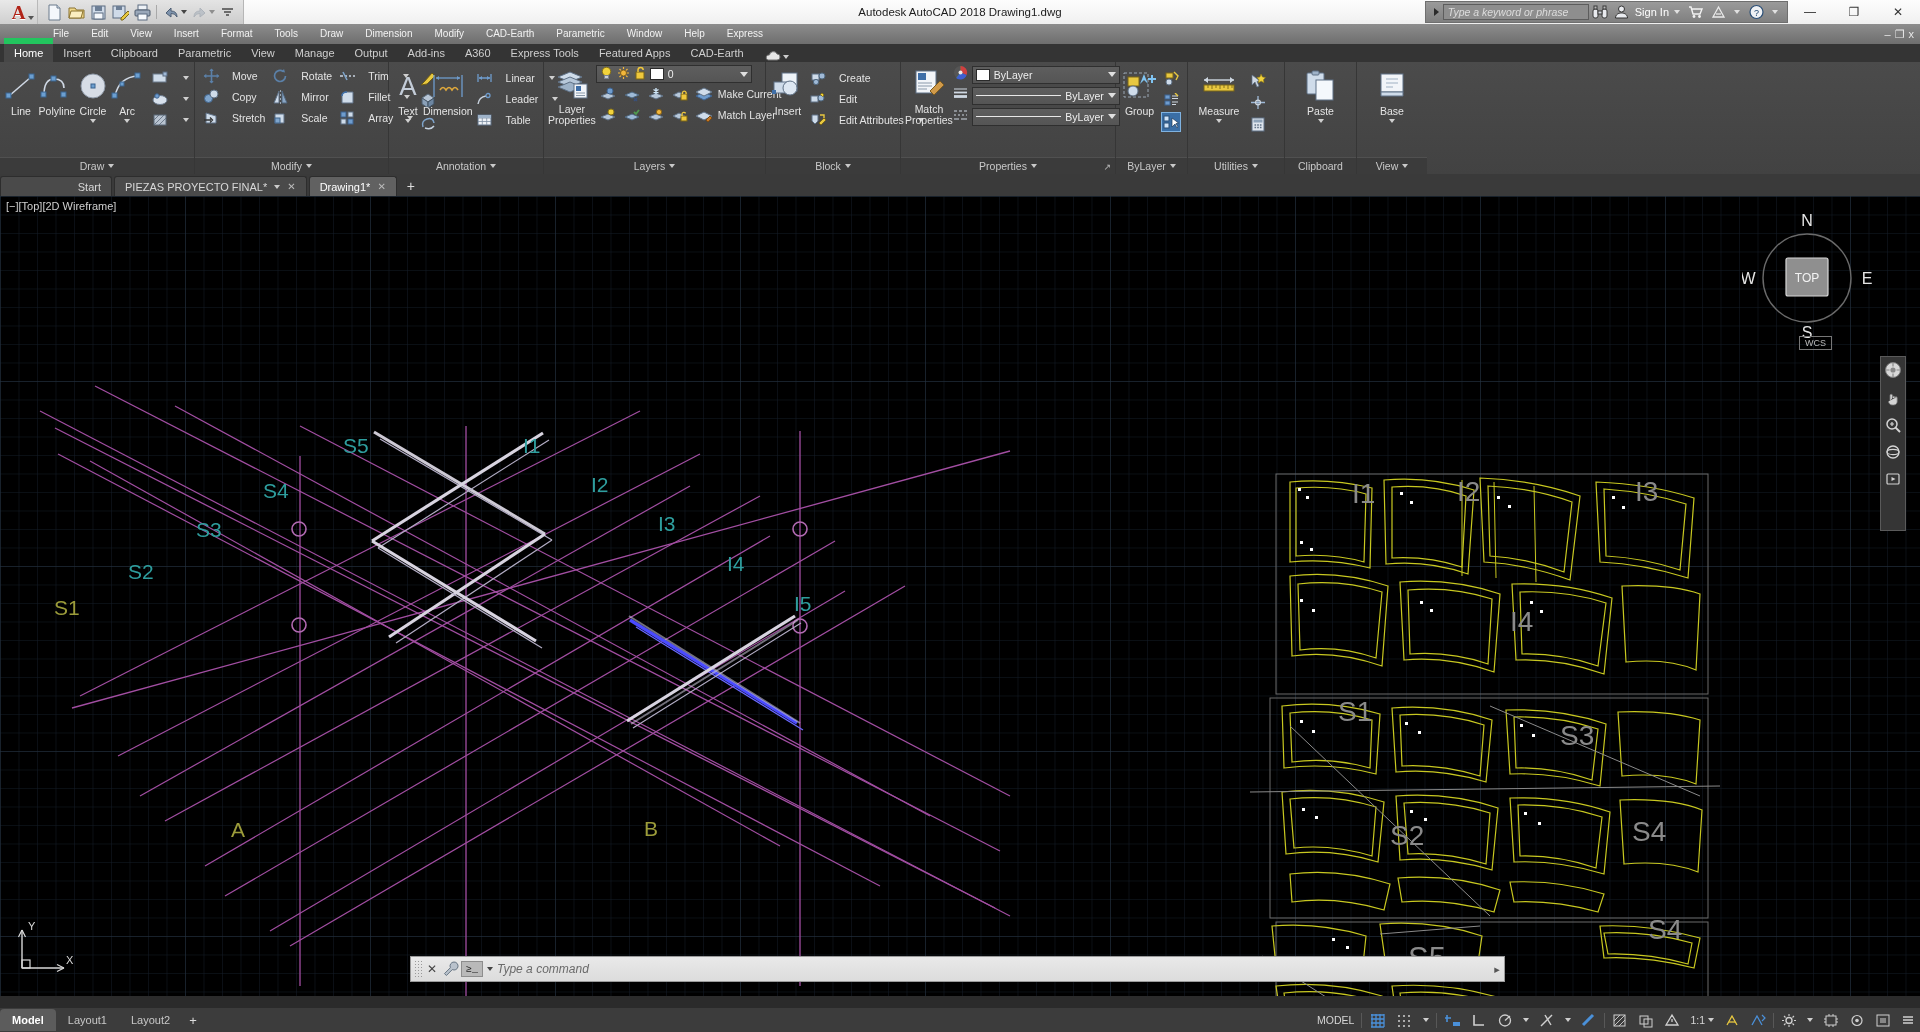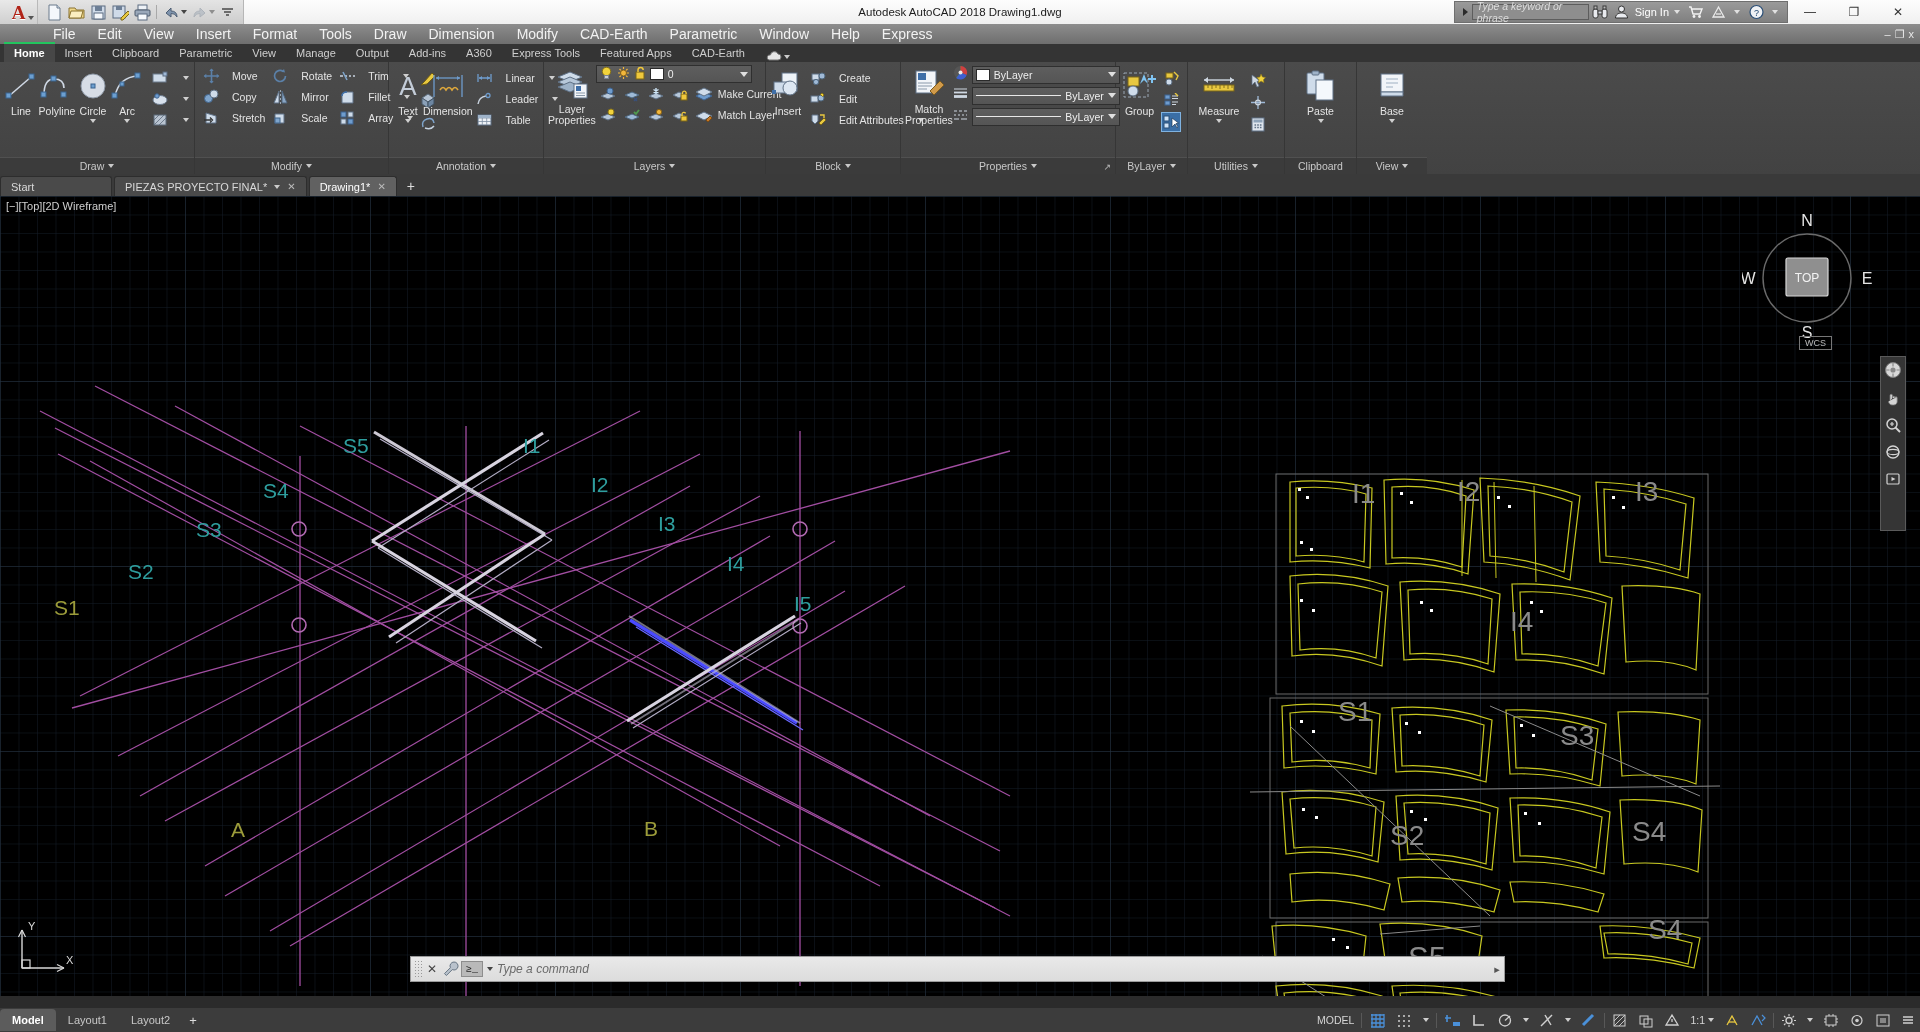--- a/index.html
+++ b/index.html
@@ -20,39 +20,39 @@
     background:linear-gradient(#e4e4e4,#cdcdcd); border-right:1px solid #b6b6b6; padding-right:6px;}
   .qbtn{ width:20px;height:20px; display:flex;align-items:center;justify-content:center; }
   .qbtn svg{ display:block; }
   .qsep{ width:1px;height:14px;background:#a9a9a9; margin:0 2px; }
   .qcaret{ border-left:3px solid transparent;border-right:3px solid transparent;border-top:4px solid #444; margin-left:-2px;}
   #title-text{ position:absolute; left:0; right:0; text-align:center; font-size:11.5px; color:#1b1b1b; pointer-events:none;}
   #title-right{ margin-left:auto; display:flex; align-items:center; height:24px; }
   #infocenter{ display:flex; align-items:center; height:22px; background:linear-gradient(#9a9a9a,#808080);
     padding:0 4px; border:1px solid #6f6f6f; }
   #ic-arrow{ border-top:4px solid transparent;border-bottom:4px solid transparent;border-left:5px solid #2a2a2a; margin:0 4px;}
-  #search-box{ width:117px;height:16px;background:#8e8e8e;border:1px solid #5d5d5d; display:flex;align-items:center; padding:0 4px;}
+  #search-box{ width:146px;height:16px;background:#8e8e8e;border:1px solid #5d5d5d; display:flex;align-items:center; padding:0 4px;}
   #search-box span{ font-size:10.5px; font-style:italic; color:#dcdcdc; }
   .ic-ico{ width:22px;height:20px;display:flex;align-items:center;justify-content:center;}
   #signin{ font-size:11px;color:#fff; margin-left:2px; }
   .ic-caret{ border-left:3px solid transparent;border-right:3px solid transparent;border-top:4px solid #e0e0e0;margin:0 5px;}
   #wincontrols{ display:flex; align-items:center; }
   .wc{ width:44px;height:24px;display:flex;align-items:center;justify-content:center;color:#333;font-size:12px;}
 
   
   #menubar{ position:absolute; left:0; top:24px; width:1920px; height:20px;
     background:linear-gradient(#8d8d8d,#6e6e6e); display:flex; align-items:center; padding-left:42px; }
-  #menubar .mi{ font-size:14px; color:#f2f2f2; padding:0 11px; line-height:20px; }
+  #menubar .mi{ font-size:10px; color:#f2f2f2; padding:0 11px; line-height:20px; }
   #menu-right{ margin-left:auto; display:flex;align-items:center;gap:4px;padding-right:6px;color:#e8e8e8;font-size:11px;}
 
   
   #ribbontabs{ position:absolute;left:0;top:44px;width:1920px;height:18px;
     background:#343434; display:flex; align-items:flex-end; padding-left:4px; }
   .rtab{ font-size:11px; color:#cfcfcf; padding:2px 10px 2px 10px; line-height:14px; }
-  .rtab.active{ color:#fff; background:#474747; border-top:2px solid #22c55e;font-weight:bold; }
+  .rtab.active{ color:#fff; background:#474747; border-top:6px solid #22c55e; }
   #rt-cloud{ margin-left:10px; display:flex;align-items:center;gap:4px;}
 
   
   #ribbon{ position:absolute;left:0;top:62px;width:1920px;height:112px;
     background:linear-gradient(#4b4b4b,#424242); display:flex; }
   .panel{ position:relative; height:112px; border-right:1px solid #363636; display:flex; flex-direction:column; }
   .panel .pbody{ flex:1; display:flex; align-items:flex-start; padding:4px 4px 0 4px; }
   .panel .plabel{ height:17px; background:#3b3b3b; color:#c9c9c9; font-size:10.5px;
     display:flex;align-items:center;justify-content:center; gap:4px; border-top:1px solid #505050;}
   .plabel .dn{ border-left:3px solid transparent;border-right:3px solid transparent;border-top:4px solid #c9c9c9;}
@@ -905,21 +905,21 @@
       </div>
     </div>
     <div class="plabel">
       <span>View</span>
         <span class="dn"></span>
     </div>
   </div>
 </div>
 
 <div id="filetabs">
-  <div class="ftab" style="width:112px;justify-content:flex-start">
+  <div class="ftab" style="width:112px;justify-content:flex-end">
     <span>Start</span>
   </div>
   <div class="ftab">
     <span>PIEZAS PROYECTO FINAL*</span>
     <span class="dn"></span>
     <span class="x">✕</span>
   </div>
   <div class="ftab active">
     <span>Drawing1*</span>
     <span class="x">✕</span>

